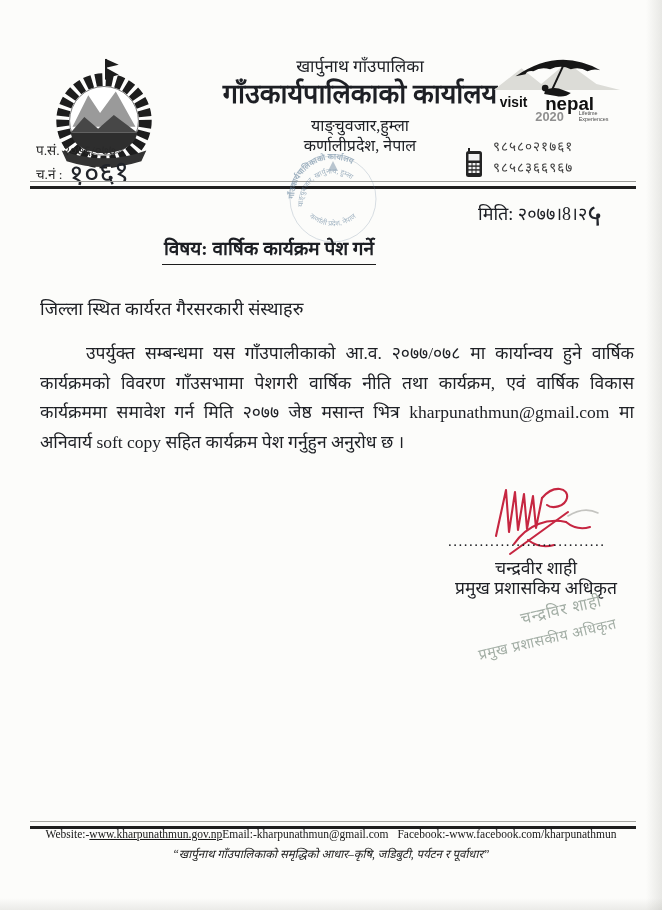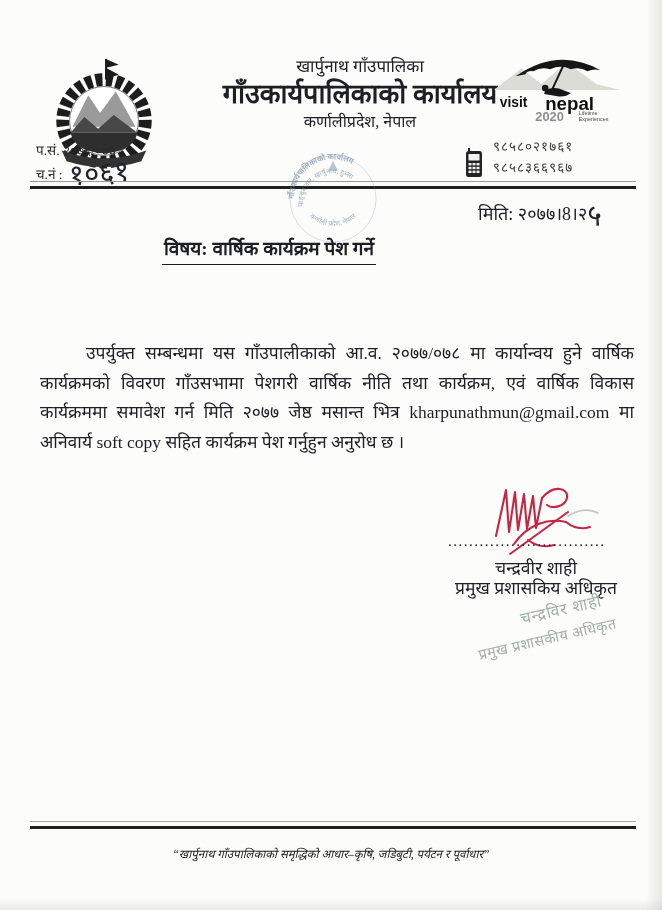--- a/index.html
+++ b/index.html
@@ -82,20 +82,21 @@
     <circle cx="60" cy="66" r="35" fill="#ffffff" stroke="#555555" stroke-width="0.8"></circle>
     <polygon points="28,72 44,40 56,58 72,36 92,72" fill="#9a9a9a"></polygon>
     <polygon points="26,78 40,62 54,74 70,60 94,78" fill="#474747"></polygon>
     <path d="M26,78 L94,78 Q90,97 60,99 Q30,97 26,78 Z" fill="#2e2e2e"></path>
     <path d="M17,96 Q60,112 103,96 L98,107 Q60,119 22,107 Z" fill="#333333"></path>
   </svg>
 
   <div class="head-center">
     <div class="org-small">खार्पुनाथ गाँउपालिका</div>
     <div class="org-main">गाँउकार्यपालिकाको कार्यालय</div>
+    <div class="addr first">याङ्चुवजार,हुम्ला</div>
     <div class="addr">कर्णालीप्रदेश, नेपाल</div>
   </div>
 
   <svg class="visit-nepal" viewBox="0 0 140 70">
     <polygon points="6,36 34,14 54,30 80,8 110,30 134,36" fill="#dcdcd7"></polygon>
     <path d="M28,22 Q72,-8 114,16 q-7,-2 -13,1 q-8,-5 -17,-2 q-10,-5 -21,0 q-9,-3 -17,2 q-6,-1 -8,3 z" fill="#161616"></path>
     <line x1="76" y1="12" x2="64" y2="38" stroke="#161616" stroke-width="2"></line>
     <circle cx="58" cy="34" r="3.4" fill="#161616"></circle>
     <path d="M58,36 q10,-4 18,0 l8,3 q-6,5 -15,3 l-12,-2 z" fill="#161616"></path>
     <text x="12" y="53" font-family="Liberation Sans, sans-serif" font-size="14" font-weight="bold" fill="#111">visit</text>
@@ -159,20 +160,21 @@
 
   <div class="date-line">
     <span>मिति:</span>
     <span>२०७७।8।२</span><span class="hand-digit">५</span>
   </div>
 
   <div class="subject-wrap">
     <span class="subject">विषय: वार्षिक कार्यक्रम पेश गर्ने</span>
   </div>
 
+  <div class="salutation">जिल्ला स्थित कार्यरत गैरसरकारी संस्थाहरु</div>
 
   <div class="body-par">उपर्युक्त सम्बन्धमा यस गाँउपालीकाको आ.व. २०७७/०७८ मा कार्यान्वय हुने वार्षिक कार्यक्रमको विवरण गाँउसभामा पेशगरी वार्षिक नीति तथा कार्यक्रम, एवं वार्षिक विकास कार्यक्रममा समावेश गर्न मिति २०७७ जेष्ठ मसान्त भित्र kharpunathmun@gmail.com मा अनिवार्य soft copy सहित कार्यक्रम पेश गर्नुहुन अनुरोध छ ।</div>
 
   <svg class="sig-scribble" viewBox="0 0 116 86">
     <g fill="none" stroke="#c62641" stroke-width="2.1" stroke-linecap="round" stroke-linejoin="round">
       <path d="M12,60 L22,14 L25,56 L31,16 L34,54 L40,18 L43,53 L49,20 L52,52 L58,22"></path>
       <path d="M58,22 C70,8 85,12 83,22 C81,31 68,33 63,29"></path>
       <path d="M30,68 C44,48 64,42 82,46"></path>
       <path d="M26,78 L84,36"></path>
       <path d="M44,64 q12,9 26,5"></path>
@@ -184,17 +186,20 @@
   <div class="sig-dots">..............................</div>
   <div class="sig-name">चन्द्रवीर शाही</div>
   <div class="sig-title">प्रमुख प्रशासकिय अधिकृत</div>
 
   <div class="sig-stamp">
     <div class="stamp-name">चन्द्रविर शाही</div>
     <div class="stamp-title">प्रमुख प्रशासकीय अधिकृत</div>
   </div>
 
   <div class="rule rule-bottom"></div>
+  <div class="footer-links">
+    <span>Website:-</span><span class="u">www.kharpunathmun.gov.np</span><span>Email:-</span><span>kharpunathmun@gmail.com</span><span class="fb-gap">Facebook:-</span><span>www.facebook.com/kharpunathmun</span>
+  </div>
   <div class="footer-tagline">“खार्पुनाथ गाँउपालिकाको समृद्धिको आधार–कृषि, जडिबुटी, पर्यटन र पूर्वाधार”</div>
 
   <div class="scan-edge-right"></div>
   <div class="scan-edge-bottom"></div>
 </div>
 
 </body></html>

